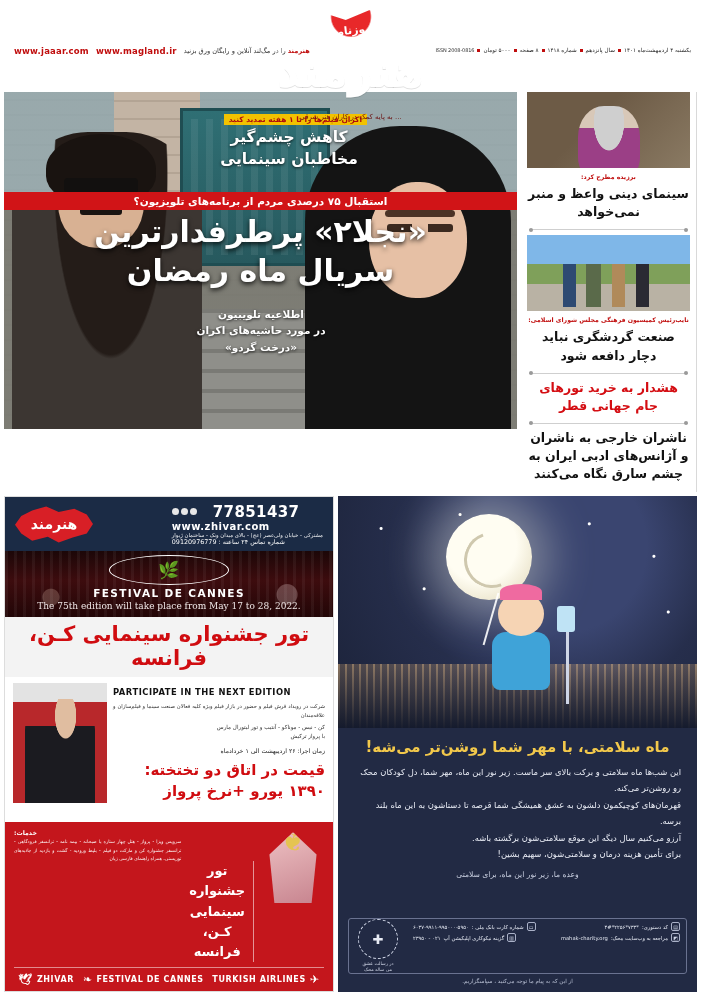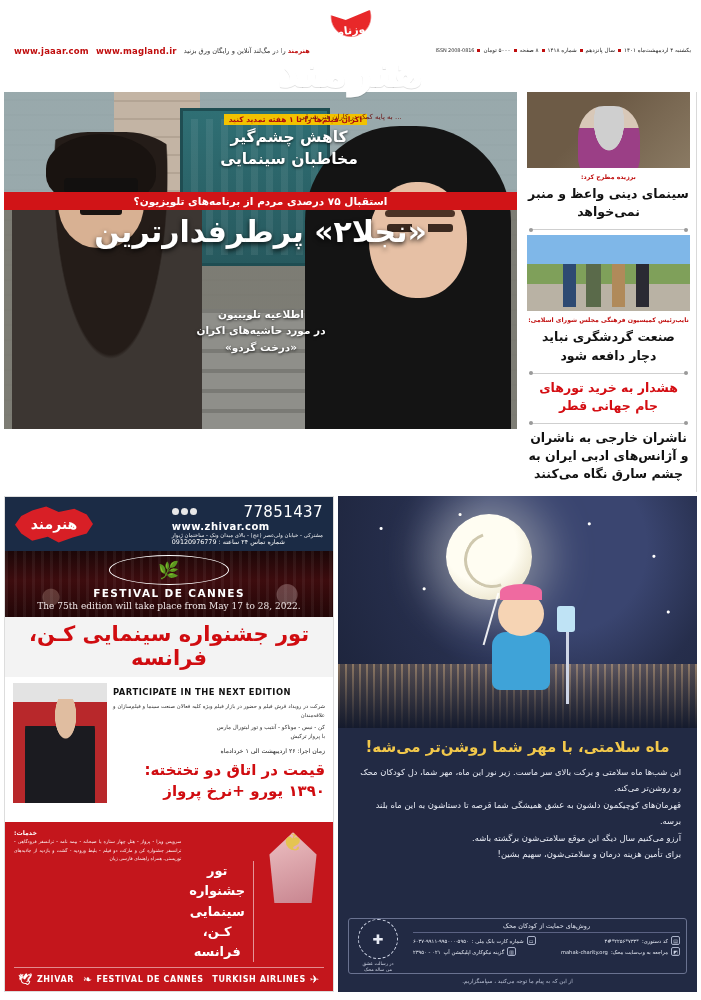--- a/index.html
+++ b/index.html
@@ -224,21 +224,21 @@
     height:54px; background:#1b2b45; display:flex; align-items:center;
     justify-content:space-between; padding:4px 10px; color:#fff;
   }
   .zh-logo {
     width:78px; height:40px; background:#d81f26; color:#fff;
     display:flex; align-items:center; justify-content:center;
     font-size:14px; font-weight:bold; direction:rtl;
     clip-path: polygon(8% 30%,0 52%,8% 74%,22% 92%,42% 82%,56% 96%,74% 84%,92% 74%,100% 50%,92% 26%,76% 12%,56% 20%,40% 6%,22% 16%);
   }
   .zh-contact { text-align:left; direction:ltr; }
-  .zh-phone { font-size:15px; font-weight:normal; letter-spacing:.4px; display:flex; align-items:center; gap:16px; justify-content:space-between;}
+  .zh-phone { font-size:15px; font-weight:bold; letter-spacing:.4px; display:flex; align-items:center; gap:16px; justify-content:flex-start;}
   .zh-social { display:flex; gap:2px; }
   .zh-social i { width:7px; height:7px; background:#e8e8e8; border-radius:50%; display:block; }
   .zh-site { font-size:10px; font-weight:bold; letter-spacing:.5px; }
   .zh-line { font-size:5.4px; direction:rtl; opacity:.92; }
   .zh-line2 { font-size:6.4px; direction:rtl; }
 
   .cannes-banner {
     height:66px; position:relative; overflow:hidden;
     background: linear-gradient(180deg,#1c0708 0%, #3d0c0e 45%, #220607 100%);
   }
@@ -505,20 +505,21 @@
 
       <div class="hero-overlay">
         <div class="ov-kicker">اکران فیلم‌ها را تا ۱ هفته تمدید کنید</div>
         <div class="ov-white" style="white-space:pre-line;">کاهش چشم‌گیر
 مخاطبان سینمایی</div>
         <div class="ov-redband">
           <span>استقبال ۷۵ درصدی مردم از برنامه‌های تلویزیون؟</span>
         </div>
         <div class="ov-main">
           <div>«نجلا۲» پرطرفدارترین</div>
+          <div>سریال ماه رمضان</div>
         </div>
         <div class="ov-note" style="white-space:pre-line;">اطلاعیه تلویبیون
 در مورد حاشیه‌های اکران
 «درخت گردو»</div>
       </div>
     </div>
   </div>
 
   <div class="ads">
 
@@ -535,25 +536,25 @@
           <div class="mh-kid-head"></div>
           <div class="mh-kid-hat"></div>
         </div>
       </div>
 
       <div class="mh-headline">ماه سلامتی، با مهر شما روشن‌تر می‌شه!</div>
       <div class="mh-body" style="white-space:pre-line;">این شب‌ها ماه سلامتی و برکت بالای سر ماست. زیر نور این ماه، مهر شما، دل کودکان محک رو روشن‌تر می‌کنه.
 قهرمان‌های کوچیکمون دلشون به عشق همیشگی شما قرصه تا دستاشون به این ماه بلند برسه.
 آرزو می‌کنیم سال دیگه این موقع سلامتی‌شون برگشته باشه.
 برای تأمین هزینه درمان و سلامتی‌شون، سهیم بشین!</div>
+      <div class="mh-promise">وعده ما، زیر نور این ماه، برای سلامتی</div>
 
       <div class="mh-footer">
         <div class="mh-box">
           <div class="mh-box-main">
-            <div class="mh-box-title">روش‌های حمایت از کودکان محک</div>
             <div class="mh-rows">
               <div class="mh-row">
                 <div class="mh-cell">
                   <span class="mh-ico">▤</span>
                   <span>کد دستوری:</span>
                   <span>*۷۳۳*۲۲۵۶*۴#</span>
                 </div>
                 <div class="mh-cell">
                   <span class="mh-ico">▭</span>
                   <span>شماره کارت بانک ملی :</span>

